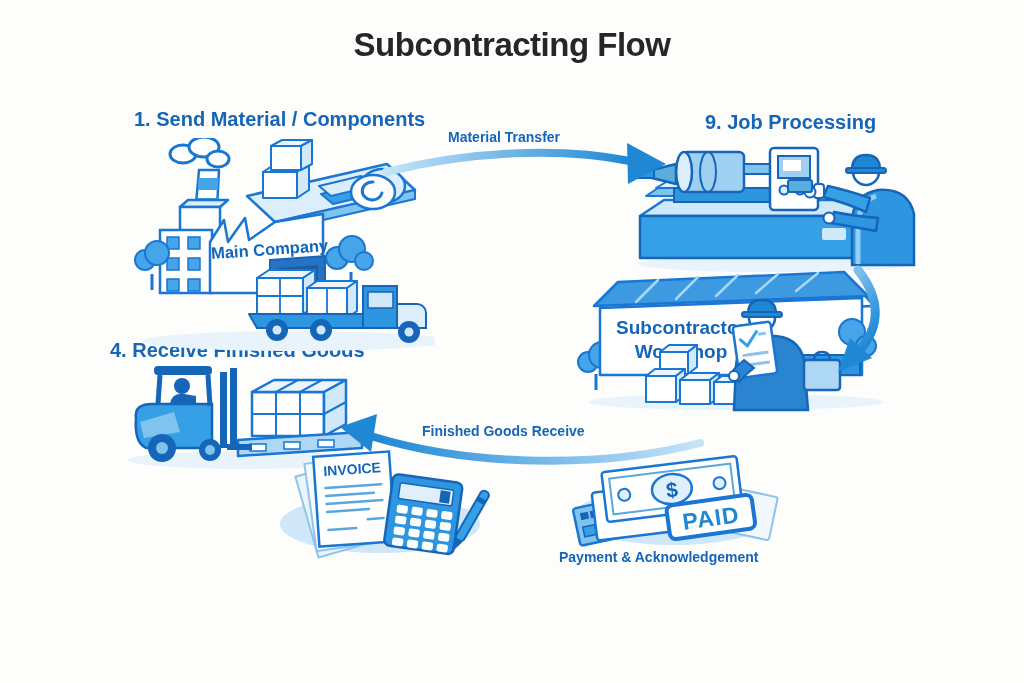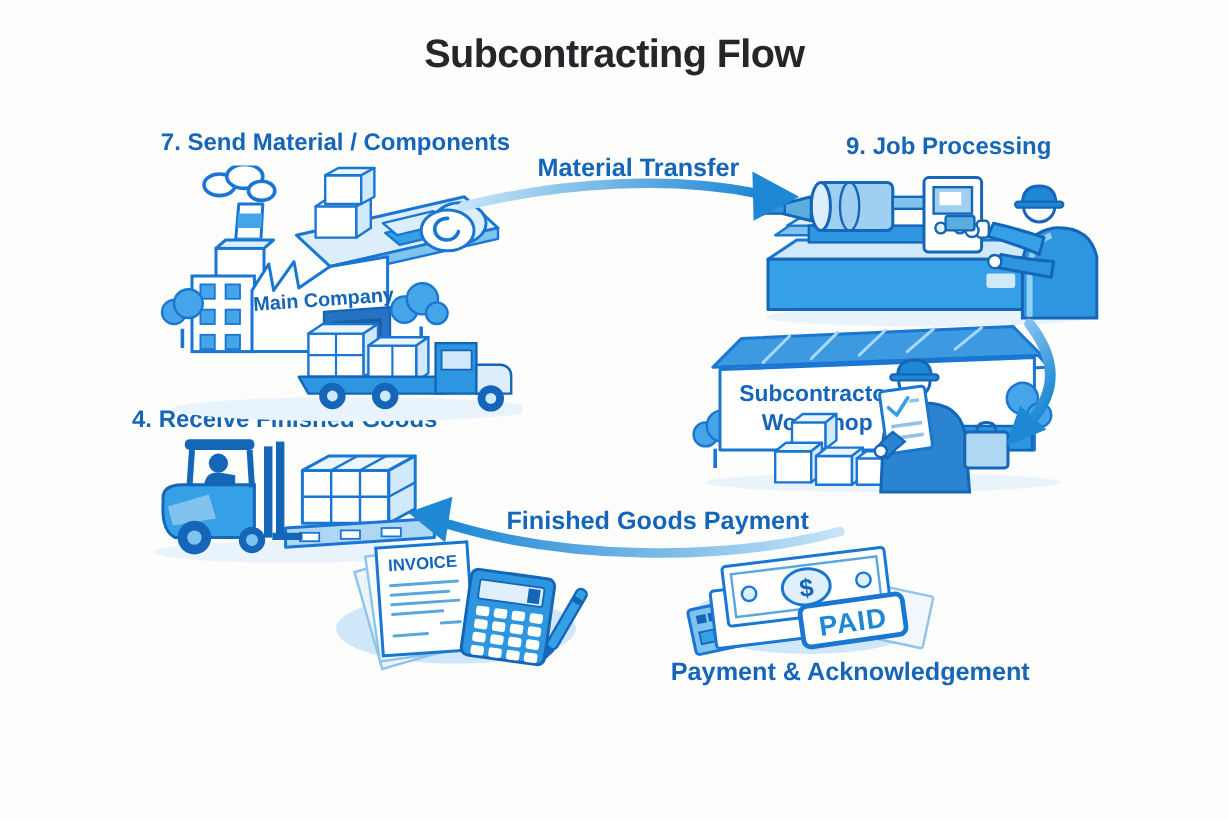--- a/index.html
+++ b/index.html
@@ -9,37 +9,37 @@
     font-family:"Liberation Sans",sans-serif;
   }
   .lbl{
     position:absolute;font-weight:700;color:#1565b8;white-space:nowrap;
   }
   .title{
     position:absolute;left:0;top:26px;width:100%;text-align:center;
     font-size:33px;font-weight:700;color:#24262a;letter-spacing:-0.5px;
   }
   .h20{font-size:20px;}
-  .h19{font-size:21px;}
+  .h19{font-size:14px;}
   svg{position:absolute;display:block;}
   .overlay{left:0;top:0;}
 </style>
 </head>
 <body>
 
 <div id="canvas">
 
   <div class="title">Subcontracting Flow</div>
 
-  <div class="lbl h20" style="left:134px;top:108px;">7. Send Material / Components</div>
+  <div class="lbl h20" style="left:134px;top:108px;">1. Send Material / Components</div>
   <div class="lbl h19" style="left:448px;top:129px;">Material Transfer</div>
   <div class="lbl h20" style="left:705px;top:111px;">9. Job Processing</div>
   <div class="lbl h19" style="left:721px;top:245px;">Production Work</div>
   <div class="lbl h20" style="left:110px;top:339px;">4. Receive Finished Goods</div>
-  <div class="lbl h19" style="left:422px;top:423px;">Finished Goods Payment</div>
+  <div class="lbl h19" style="left:422px;top:423px;">Finished Goods Receive</div>
   <div class="lbl h19" style="left:559px;top:549px;text-align:right;">Payment &amp; Acknowledgement</div>
 
   <svg style="left:125px;top:138px;" width="310" height="215" viewBox="0 0 310 215">
     <ellipse cx="170" cy="203" rx="152" ry="10" fill="#e8f3fc"></ellipse>
 
     <g>
       <polygon points="122,58 262,26 290,52 150,84" fill="#dceefb" stroke="#1976d2" stroke-width="2.5" stroke-linejoin="round"></polygon>
       <polygon points="150,84 290,52 290,61 150,93" fill="#7fc3ee" stroke="#1976d2" stroke-width="2" stroke-linejoin="round"></polygon>
       <g fill="#ffffff" stroke="#1976d2" stroke-width="2" stroke-linejoin="round">
         <polygon points="138,34 172,34 172,60 138,60"></polygon>

